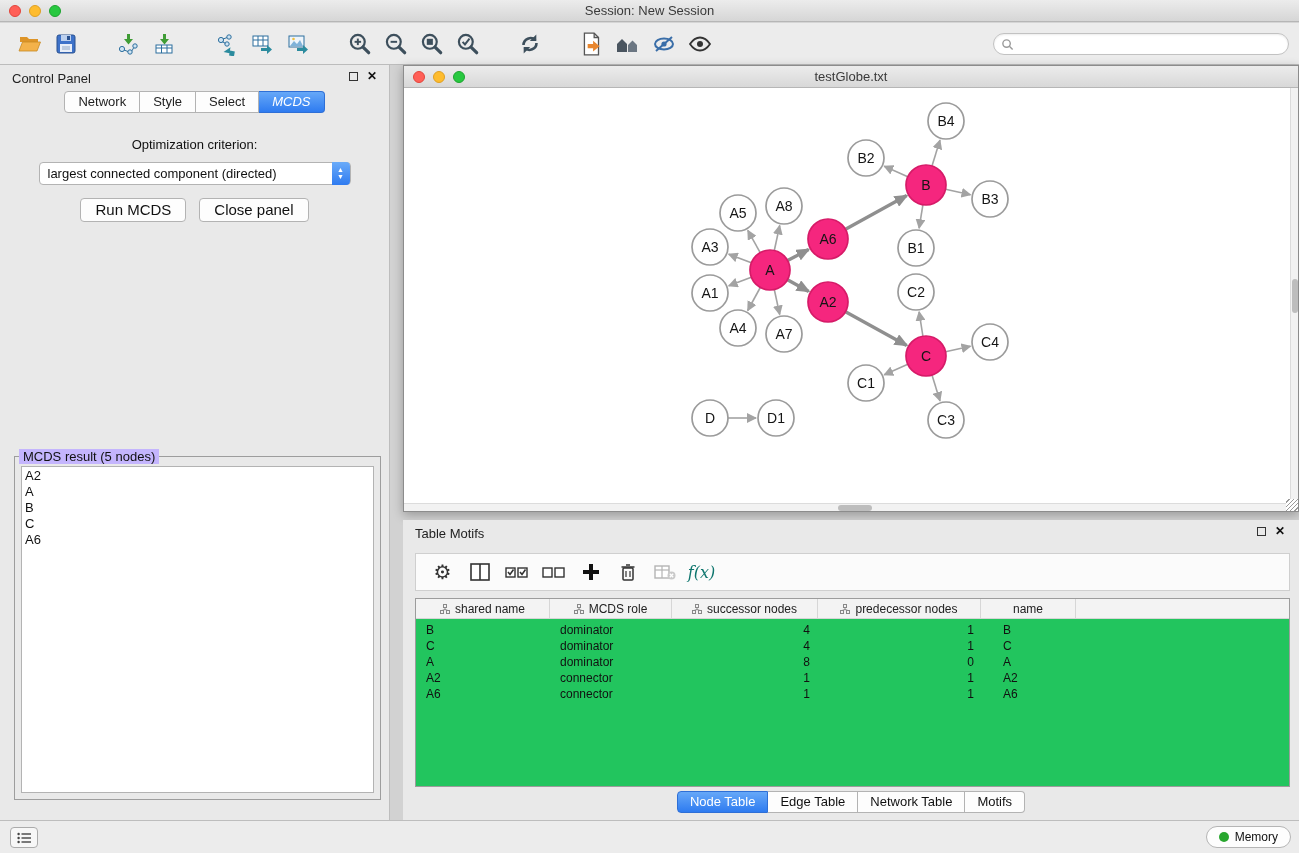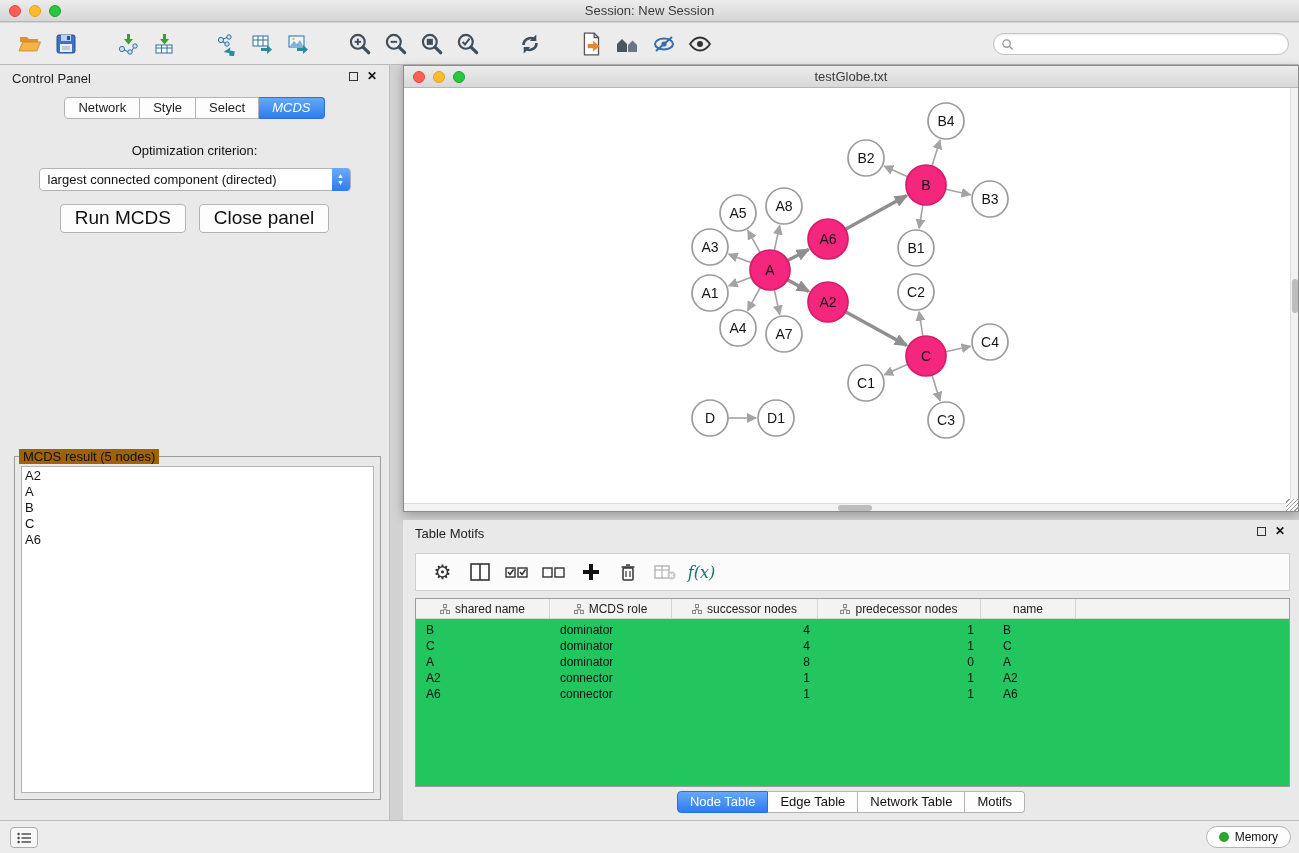--- a/index.html
+++ b/index.html
@@ -31,43 +31,43 @@
   .main { position:absolute; top:65px; left:0; right:0; bottom:33px; background:#d2d2d2; }
 
   
   .control-panel { position:absolute; left:0; top:0; width:390px; height:100%;
     background:#e9e9e9; border-right:1px solid #bdbdbd; }
   .panel-head { position:relative; height:26px; padding:6px 12px 0 12px; font-size:13px; color:#222; }
   .panel-head .panel-icons { position:absolute; right:12px; top:6px; display:flex; gap:9px; align-items:center; }
   .float-box { width:9px; height:9px; border:1.5px solid #333; display:inline-block; }
   .close-x { font-size:12px; font-weight:bold; color:#111; line-height:10px; }
 
-  .cp-tabs { display:flex; justify-content:center; margin-top:6px; }
+  .cp-tabs { display:flex; justify-content:center; }
   .cp-tab { font-size:13px; padding:2px 13px 3px 13px; background:#fdfdfd; color:#222;
     border:1px solid #b3b3b3; border-left:none; }
   .cp-tab:first-child { border-left:1px solid #b3b3b3; border-radius:4px 0 0 4px; }
   .cp-tab:last-child { border-radius:0 4px 4px 0; }
   .cp-tab.active { background:linear-gradient(#66a8f8,#2e7bf0); color:#fff; border-color:#2e6fd6;font-style:italic; }
 
   .opt-label { text-align:center; font-size:13px; color:#111; margin-top:24px; }
   .dropdown { position:relative; margin:10px auto 0 auto; width:312px; height:23px; background:#fff;
     border:1px solid #b3b3b3; border-radius:4px; font-size:13px; color:#111; line-height:21px;
     padding-left:8px; }
   .dropdown .stepper { position:absolute; right:0; top:-1px; width:18px; height:23px;
     background:linear-gradient(#6aabf9,#2f7bf0); border-radius:0 4px 4px 0; display:flex;
     flex-direction:column; align-items:center; justify-content:center; gap:1px; }
   .stepper span { color:#fff; font-size:7px; line-height:6px; }
 
   .cp-buttons { display:flex; justify-content:center; gap:13px; margin-top:13px; }
-  .cp-btn { font-size:19px; color:#111; background:#fdfdfd; border:1px solid #b3b3b3;
+  .cp-btn { font-size:15px; color:#111; background:#fdfdfd; border:1px solid #b3b3b3;
     border-radius:4px; padding:2px 14px 3px 14px; }
 
   .result-group { position:absolute; left:14px; right:8px; top:391px; height:344px;
     border:1px solid #9d9d9d; }
-  .result-legend { position:absolute; top:-8px; left:4px; background:#a16207; padding:0 4px;
+  .result-legend { position:absolute; top:-8px; left:4px; background:#c4b5fd; padding:0 4px;
     font-size:13px; color:#111; }
   .result-list { position:absolute; left:6px; right:6px; top:9px; bottom:6px; background:#fff;
     border:1px solid #b3b3b3; font-size:13px; color:#111; padding:1px 0 0 3px; }
   .result-list div { line-height:16px; }
 
   
   .net-win { position:absolute; left:403px; top:0; width:896px; height:447px;
     border:1px solid #8c8c8c; box-shadow:0 3px 10px rgba(0,0,0,.28); background:#fff; }
   .net-titlebar { position:relative; height:22px; background:linear-gradient(#ececec,#d8d8d8);
     border-bottom:1px solid #b6b6b6; }

